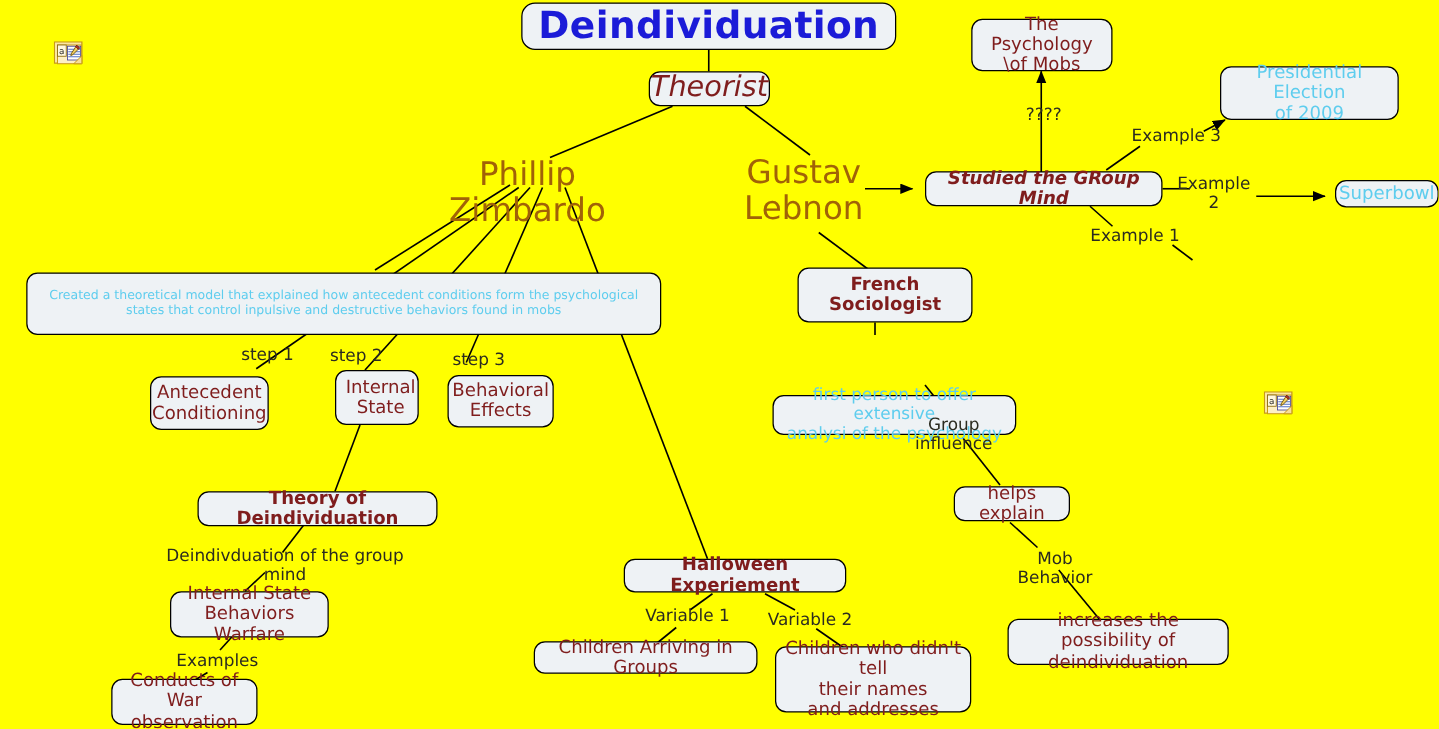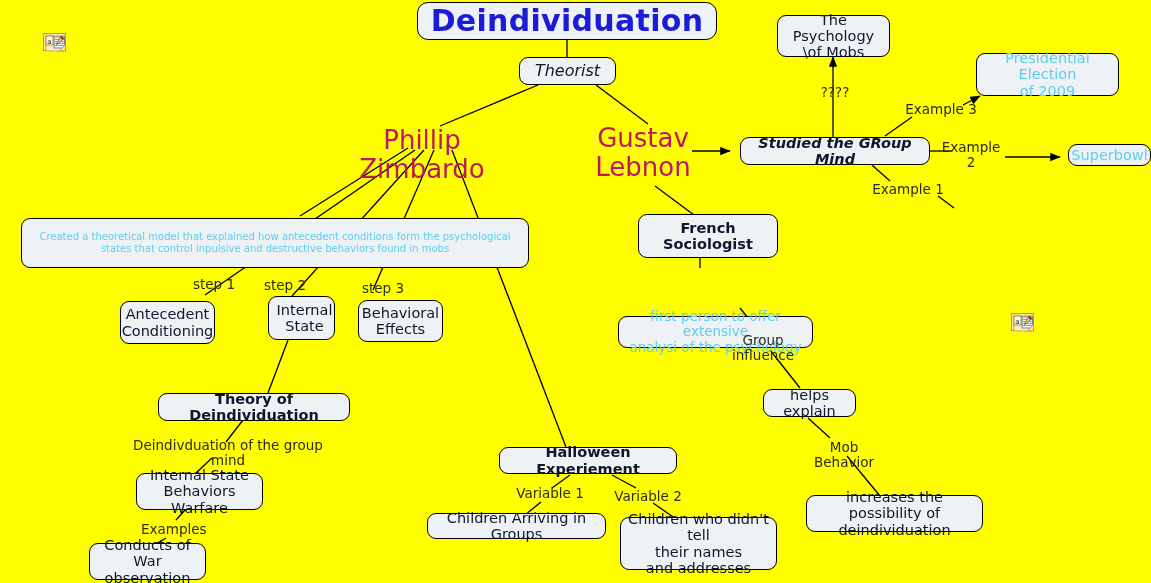--- a/index.html
+++ b/index.html
@@ -26,42 +26,42 @@
   .node {
     position: absolute;
     box-sizing: border-box;
     background: #eef2f5;
     border: 1.6px solid #000;
     border-radius: 9px;
     display: flex;
     align-items: center;
     justify-content: center;
     text-align: center;
-    color: #0f172a;
+    color: #7f1d1d;
     font-size: 14.5px;
     line-height: 1.12;
     padding: 2px 6px;
     z-index: 3;
   }
   .node.cyan { color: #5ecdee; }
   .node.bold { font-weight: bold; }
   .node.italic { font-style: italic; }
   .node.bolditalic { font-weight: bold; font-style: italic; }
   .label {
     position: absolute;
     color: #2b2b20;
     font-size: 13.5px;
     line-height: 1.12;
     text-align: center;
     white-space: pre-line;
     z-index: 4;
   }
   .plain {
     position: absolute;
-    color: #be185d;
+    color: #a16207;
     text-align: center;
     line-height: 1.12;
     white-space: pre-line;
     z-index: 4;
   }
   #title-node {
     font-size: 30px;
     font-weight: bold;
     color: #1b1bd8;
     border-width: 1.8px;
@@ -138,21 +138,21 @@
       <line x1="930" y1="151" x2="952" y2="151"></line>
       <line x1="1005" y1="157" x2="1060" y2="157" marker-end="url(#arrow)"></line>
 
       <line x1="872" y1="165" x2="890" y2="181"></line>
       <line x1="938" y1="196" x2="954" y2="208"></line>
     </g>
   </svg>
 
   <div class="node" id="title-node" style="left:417px; top:2px; width:300px; height:38px;">Deindividuation</div>
 
-  <div class="node italic" style="left:519px; top:57px; width:97px; height:28px; font-size:16px;">Theorist</div>
+  <div class="node italic" style="left:519px; top:57px; width:97px; height:28px; font-size:23px;">Theorist</div>
 
   <div class="plain" style="left:322px; top:126px; width:200px; font-size:26px;">Phillip Zimbardo</div>
 
   <div class="plain" style="left:588px; top:124px; width:110px; font-size:26px;">Gustav
 Lebnon</div>
 
   <div class="node" style="left:777px; top:15px; width:113px; height:42px; white-space:pre-line;">The Psychology
 \of Mobs</div>
 
   <div class="label" style="left:810px; top:85px; width:50px;">????</div>

